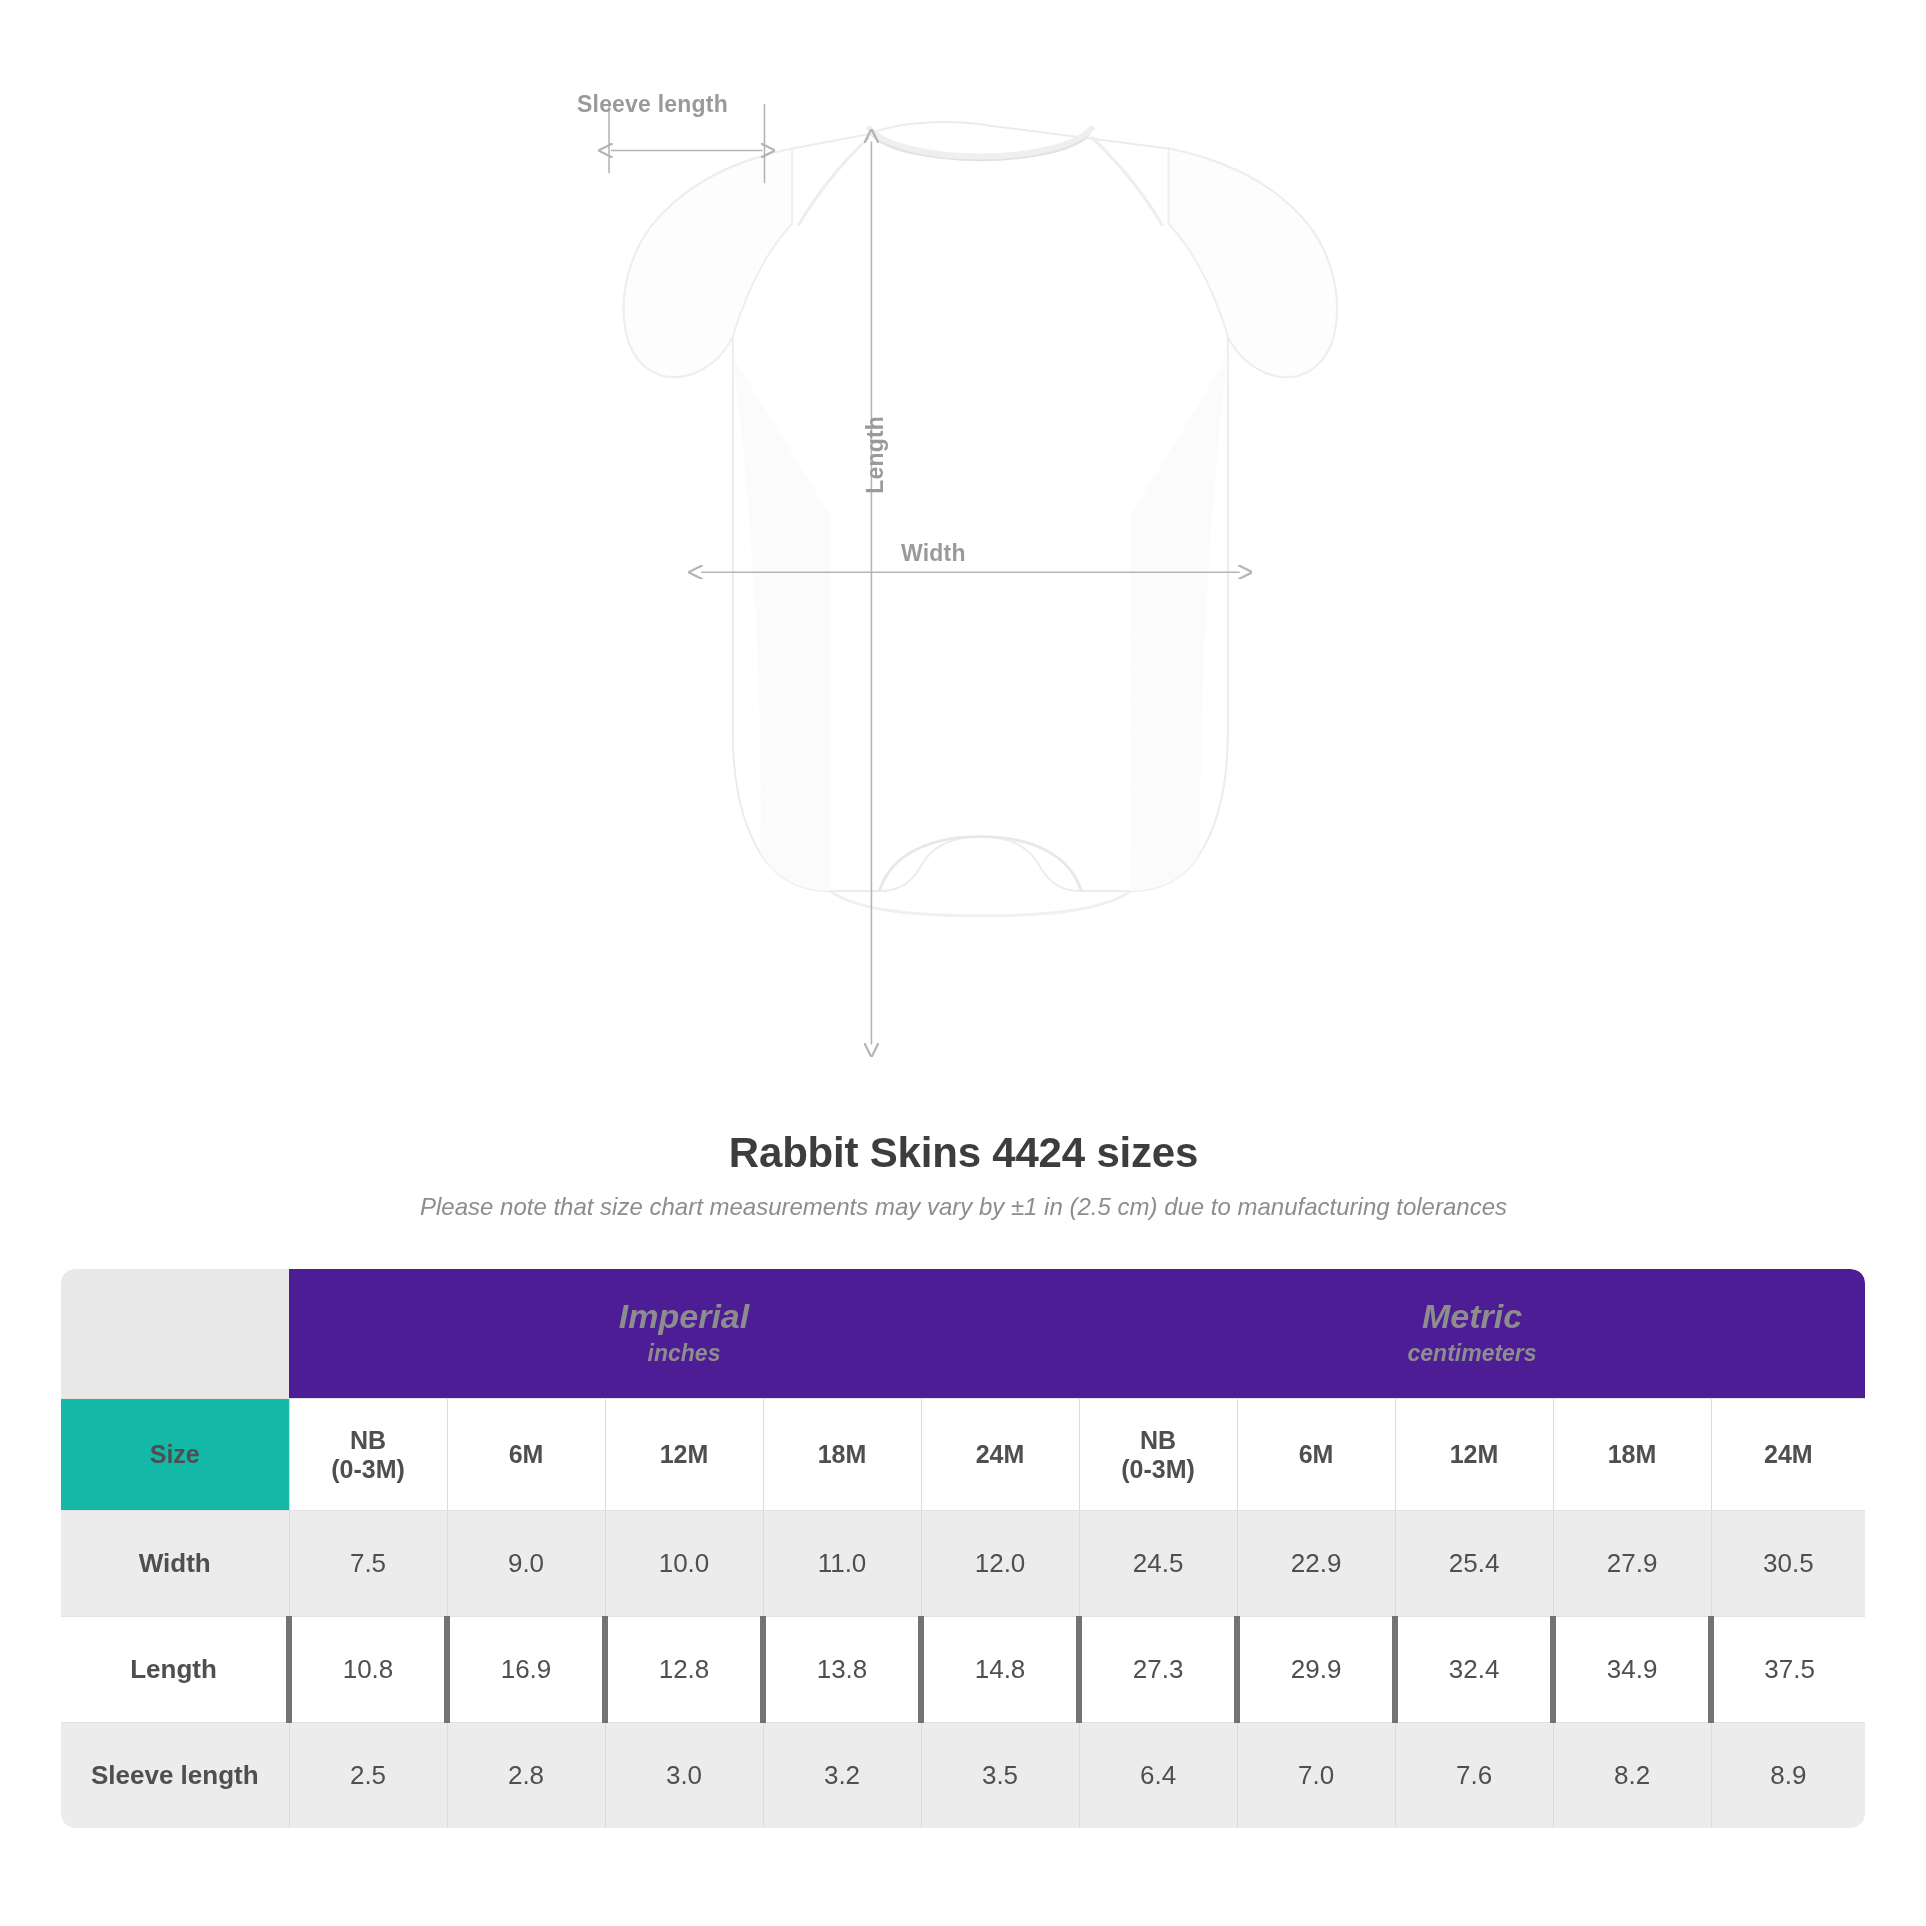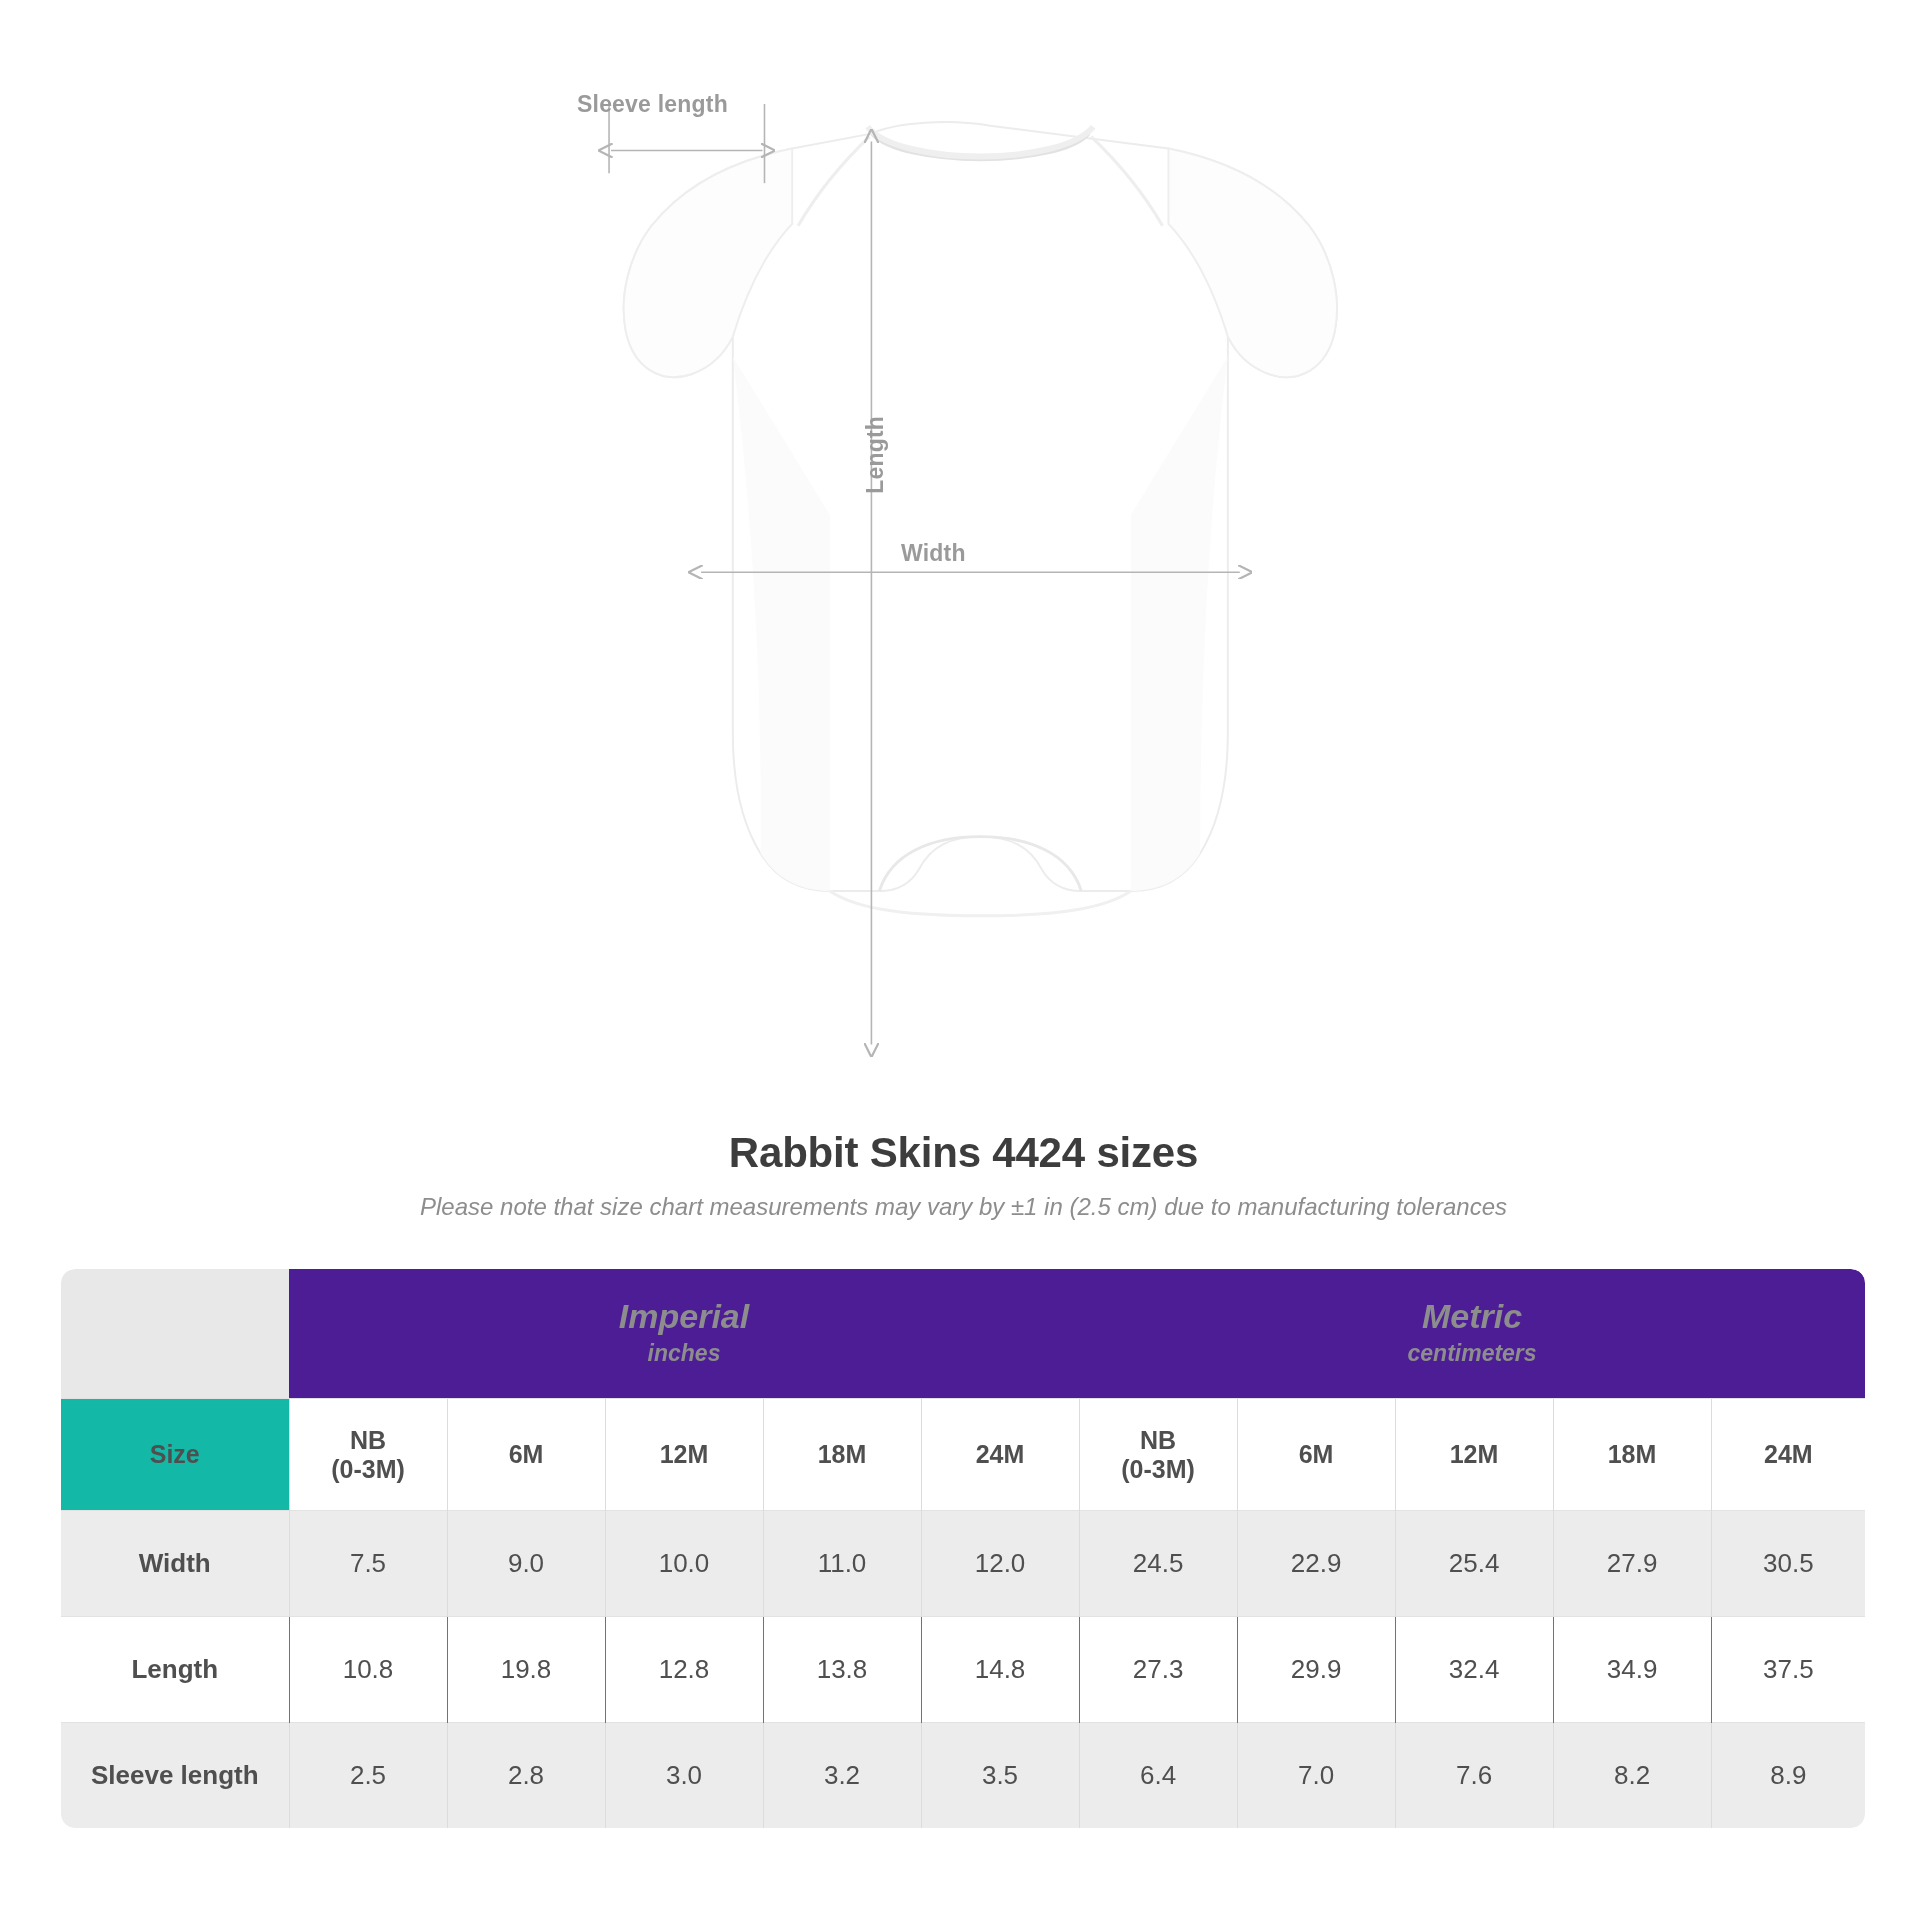--- a/index.html
+++ b/index.html
@@ -132,21 +132,21 @@
     font-size: 26px;
     color: #4f4f4f;
   }
   
   tr.head-row td.cell, tr.data-row td.cell {
     border-left: 1px solid #dcdcdc;
   }
   tr.head-row td.sep-major, tr.data-row td.sep-major {
     border-left: 1px solid #dcdcdc;
   }
-  tr.data-row.plain td.cell { border-left: 1px solid #737373; }
+  tr.data-row.plain td.cell { border-left: 6px solid #737373; }
   
   tr.data-row td { border-top: 1px solid #e2e2e2; }
   tr.head-row td { border-top: 1px solid #e2e2e2; }
 
   .rounded-top-left  { border-top-left-radius: 14px; }
   .rounded-top-right { border-top-right-radius: 14px; }
   .rounded-bot-left  { border-bottom-left-radius: 14px; }
   .rounded-bot-right { border-bottom-right-radius: 14px; }
 </style>
 </head>
@@ -295,21 +295,21 @@
           <td class="cell sep-major">24.5</td>
           <td class="cell">22.9</td>
           <td class="cell">25.4</td>
           <td class="cell">27.9</td>
           <td class="cell">30.5</td>
         </tr>
 
         <tr class="data-row plain">
           <td class="row-head">Length</td>
           <td class="cell">10.8</td>
-          <td class="cell">19.8</td>
+          <td class="cell">16.9</td>
           <td class="cell">12.8</td>
           <td class="cell">13.8</td>
           <td class="cell">14.8</td>
           <td class="cell sep-major">27.3</td>
           <td class="cell">29.9</td>
           <td class="cell">32.4</td>
           <td class="cell">34.9</td>
           <td class="cell">37.5</td>
         </tr>
 

